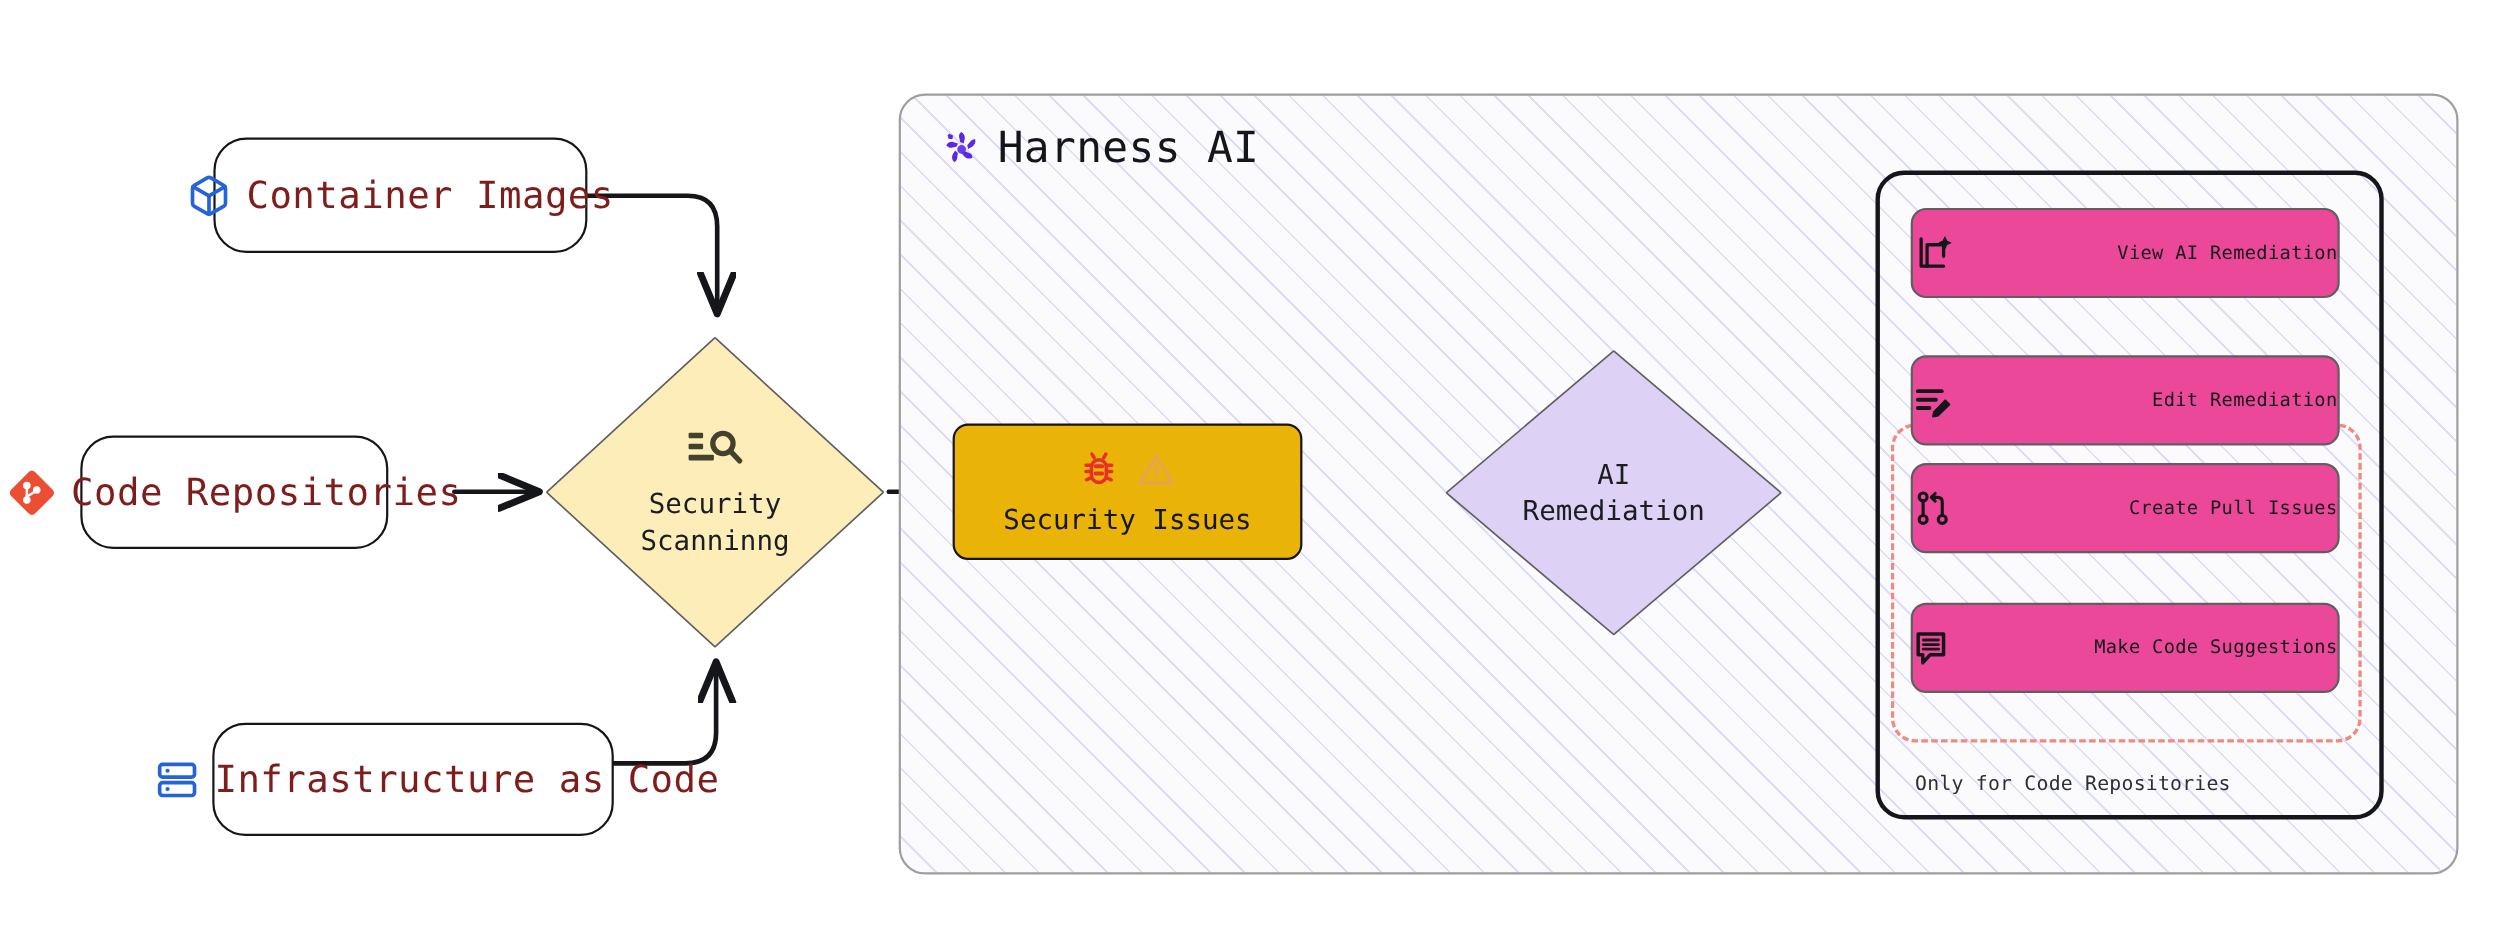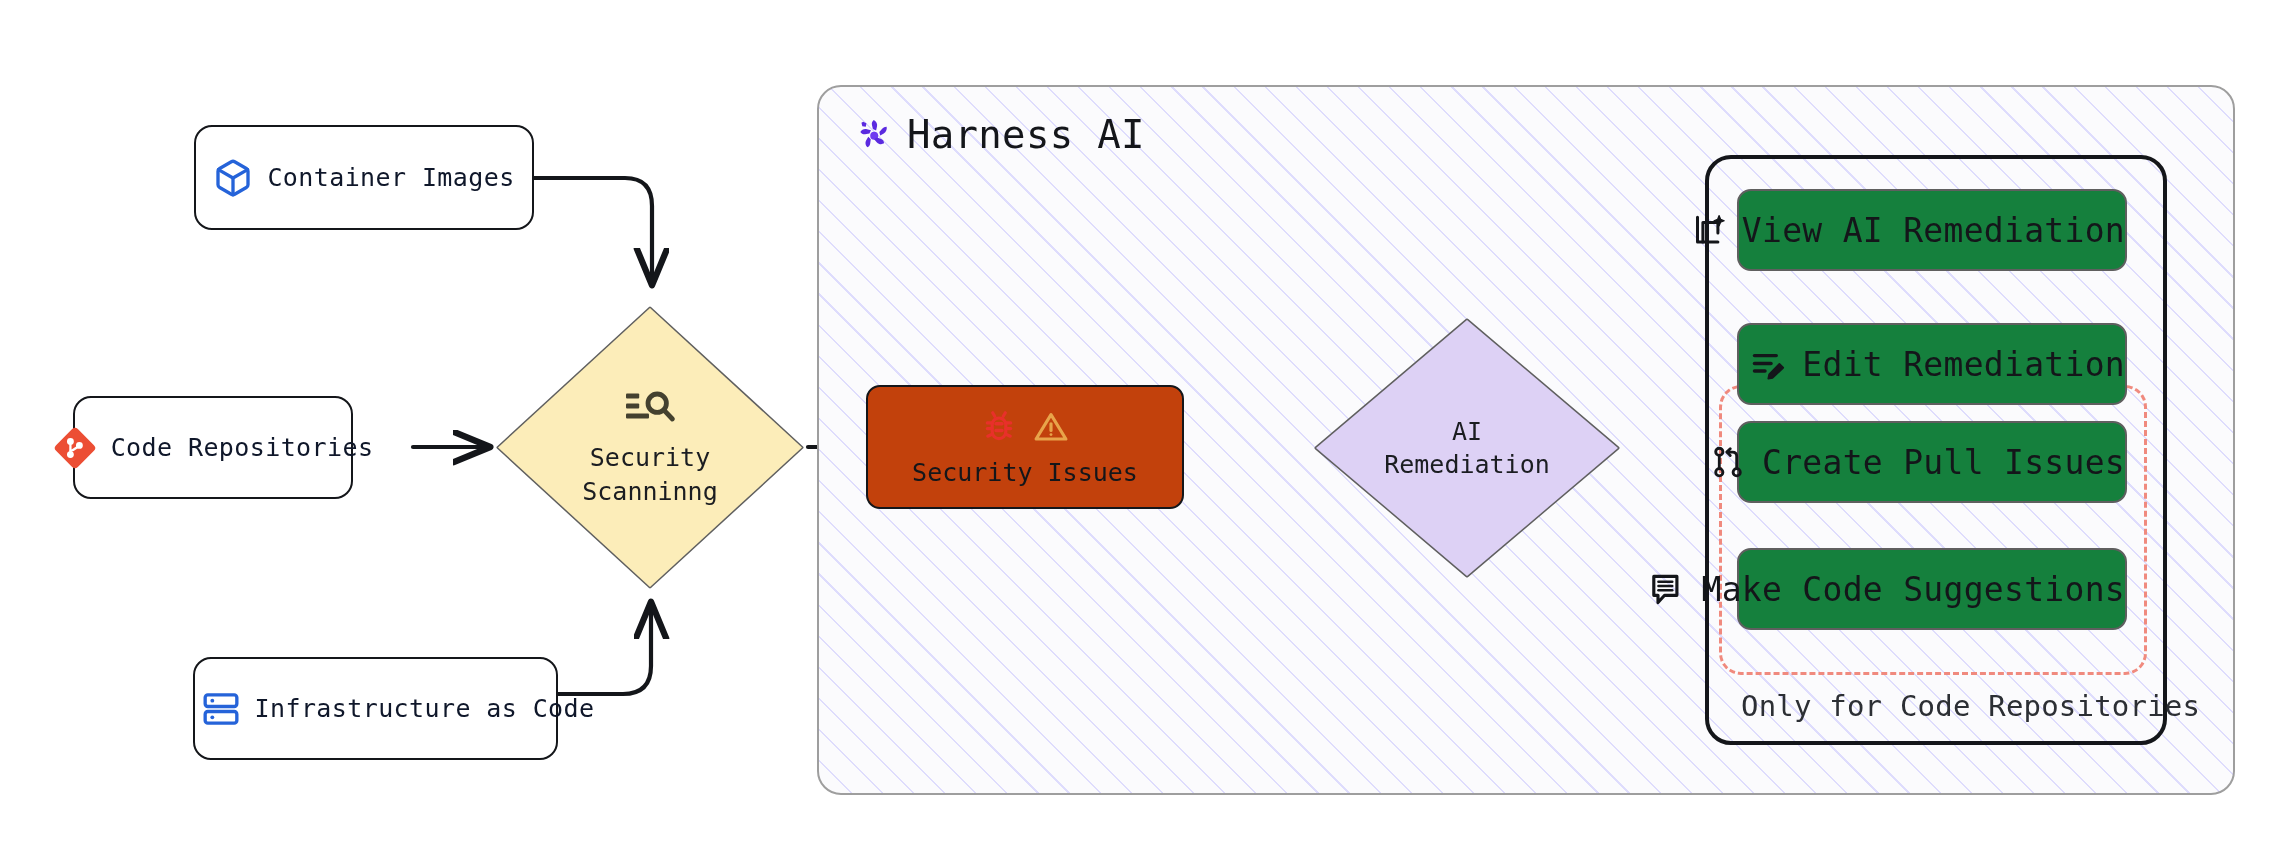--- a/index.html
+++ b/index.html
@@ -6,23 +6,23 @@
   body{
     font-family:"DejaVu Sans Mono","Liberation Mono",monospace;
     width:2278px;height:862px;position:relative;overflow:hidden;
   }
   .canvas{position:absolute;inset:0;width:2278px;height:862px;}
 
   
   .node{
     position:absolute;box-sizing:border-box;
     display:flex;align-items:center;justify-content:center;
-    border-radius:18px;
+    border-radius:30px;
     background:#ffffff;border:2.5px solid #14161a;
-    color:#0f172a;font-size:25px;letter-spacing:.4px;
+    color:#7f1d1d;font-size:34px;letter-spacing:.4px;
     white-space:nowrap;
   }
   .node .lbl{display:inline-block;}
   .node .ico{display:inline-flex;align-items:center;justify-content:center;margin-right:14px;flex:0 0 auto;}
 
   
   .diamond-wrap{position:absolute;}
   .diamond{position:absolute;inset:0;}
   .diamond svg{position:absolute;inset:0;}
   .diamond-txt{
@@ -52,31 +52,31 @@
   #harness-title .hlogo{margin-right:14px;display:flex;}
 
   
   #actions-panel{
     position:absolute;left:1705px;top:155px;width:462px;height:590px;
     box-sizing:border-box;border:4px solid #14161a;border-radius:26px;
     background-color:transparent;
   }
   .act-btn{
     position:absolute;left:28px;width:390px;height:82px;box-sizing:border-box;
-    background:#15803d;border:2px solid #5f5f5f;border-radius:14px;
-    display:flex;align-items:center;justify-content:flex-end;
-    font-size:33px;color:#14161a;white-space:nowrap;letter-spacing:.3px;
+    background:#ec4899;border:2px solid #5f5f5f;border-radius:14px;
+    display:flex;align-items:center;justify-content:space-between;
+    font-size:17px;color:#14161a;white-space:nowrap;letter-spacing:.3px;
   }
   .act-btn .ico{display:inline-flex;align-items:center;margin-right:16px;}
   #dashed-group{
     position:absolute;left:10px;top:226px;width:428px;height:290px;
     box-sizing:border-box;border:3px dashed #f08a7e;border-radius:22px;
   }
   #dashed-note{
-    position:absolute;left:32px;bottom:18px;font-size:29px;color:#2c2f34;
+    position:absolute;left:32px;bottom:18px;font-size:18px;color:#2c2f34;
     letter-spacing:.2px;white-space:nowrap;
   }
   .arrows{position:absolute;inset:0;pointer-events:none;}
 </style>
 </head>
 <body>
 
 <div class="canvas">
 
   <svg class="arrows" width="2278" height="862">
@@ -177,21 +177,21 @@
             <path d="M20.1 11.7 L24.2 16.0"></path>
           </g>
         </svg>
       </span>
       <span>Security</span>
       <span>Scanninng</span>
     </div>
   </div>
 
   <div id="node-security-issues" style="position:absolute;left:866px;top:385px;width:318px;height:124px;
-              box-sizing:border-box;background:#c2410c;border:2.5px solid #14161a;border-radius:14px;
+              box-sizing:border-box;background:#eab308;border:2.5px solid #14161a;border-radius:14px;
               display:flex;flex-direction:column;align-items:center;justify-content:center;
               font-size:25px;color:#14161a;">
     <div style="display:flex;align-items:center;gap:14px;margin-bottom:6px;">
       <span>
         <svg width="38" height="38" viewBox="0 0 24 24" fill="none" stroke="#e8302a" stroke-width="2" stroke-linecap="round">
           <rect x="7.7" y="6.3" width="8.6" height="13" rx="4.3" fill="none"></rect>
           <path d="M9.3 5.2 L8.0 3.0 M14.7 5.2 L16.0 3.0"></path>
           <path d="M7.7 9.4 L4.6 9.4 M7.7 13.0 L4.6 13.0 M7.7 16.6 L4.9 17.8"></path>
           <path d="M16.3 9.4 L19.4 9.4 M16.3 13.0 L19.4 13.0 M16.3 16.6 L19.1 17.8"></path>
           <path d="M10.1 10.0 L13.9 10.0 M10.1 14.2 L13.9 14.2" stroke-width="2.2"></path>

